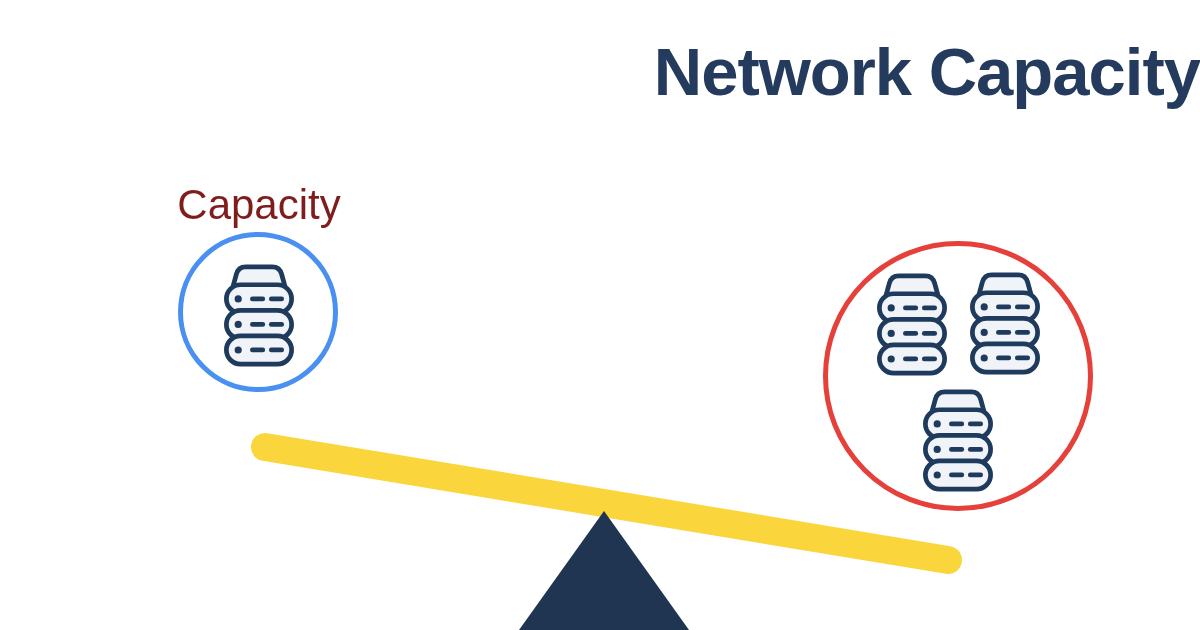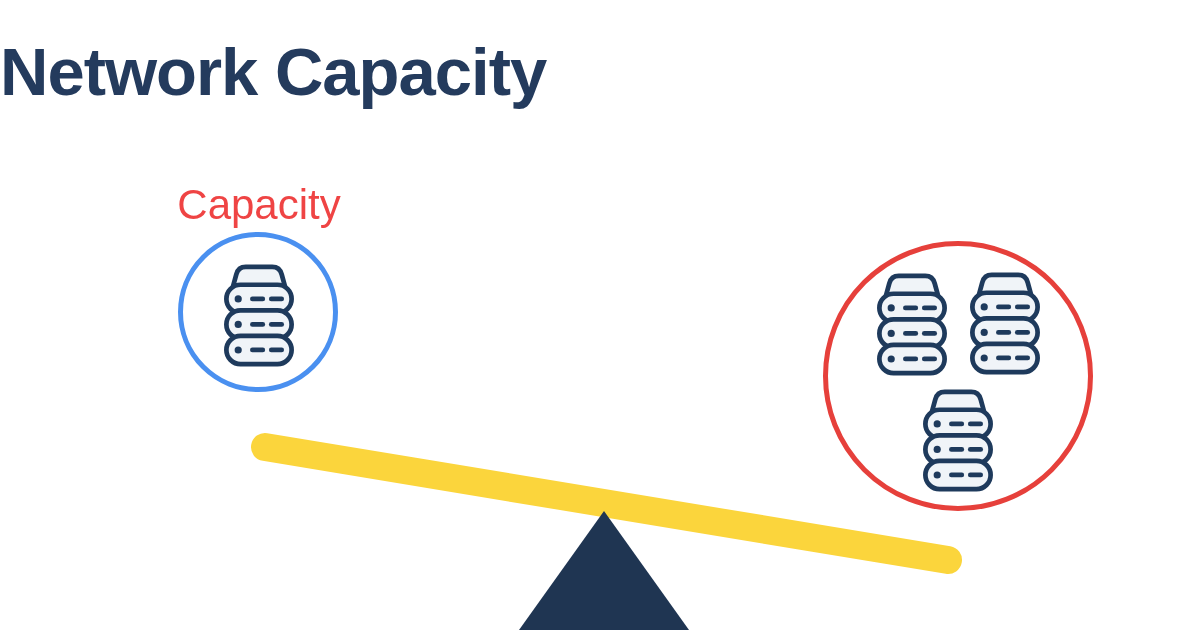--- a/index.html
+++ b/index.html
@@ -9,21 +9,21 @@
     height: 630px;
     overflow: hidden;
     background: #ffffff;
     font-family: "Liberation Sans", sans-serif;
   }
   .page-title {
     position: absolute;
     top: 38px;
     left: 0;
     width: 100%;
-    text-align: left;
+    text-align: right;
     font-size: 67px;
     line-height: 1;
     font-weight: bold;
     letter-spacing: -1px;
     color: #243B5D;
     margin: 0;
   }
   .beam-layer {
     position: absolute;
     top: 0; left: 0;
@@ -31,21 +31,21 @@
     pointer-events: none;
   }
   .side-label {
     position: absolute;
     transform: translateX(-50%);
     font-size: 42px;
     line-height: 1;
     font-weight: 400;
     white-space: nowrap;
   }
-  .side-label.capacity { left: 259px; top: 184px; color: #ef4444; }
+  .side-label.capacity { left: 259px; top: 184px; color: #7f1d1d; }
   .side-label.load     { left: 959px; top: 197px; color: #E6403B; }
   .scale-circle {
     position: absolute;
     box-sizing: border-box;
     border-radius: 50%;
     background: #ffffff;
   }
   .scale-circle.capacity-circle {
     left: 178px; top: 232px;
     width: 160px; height: 160px;

